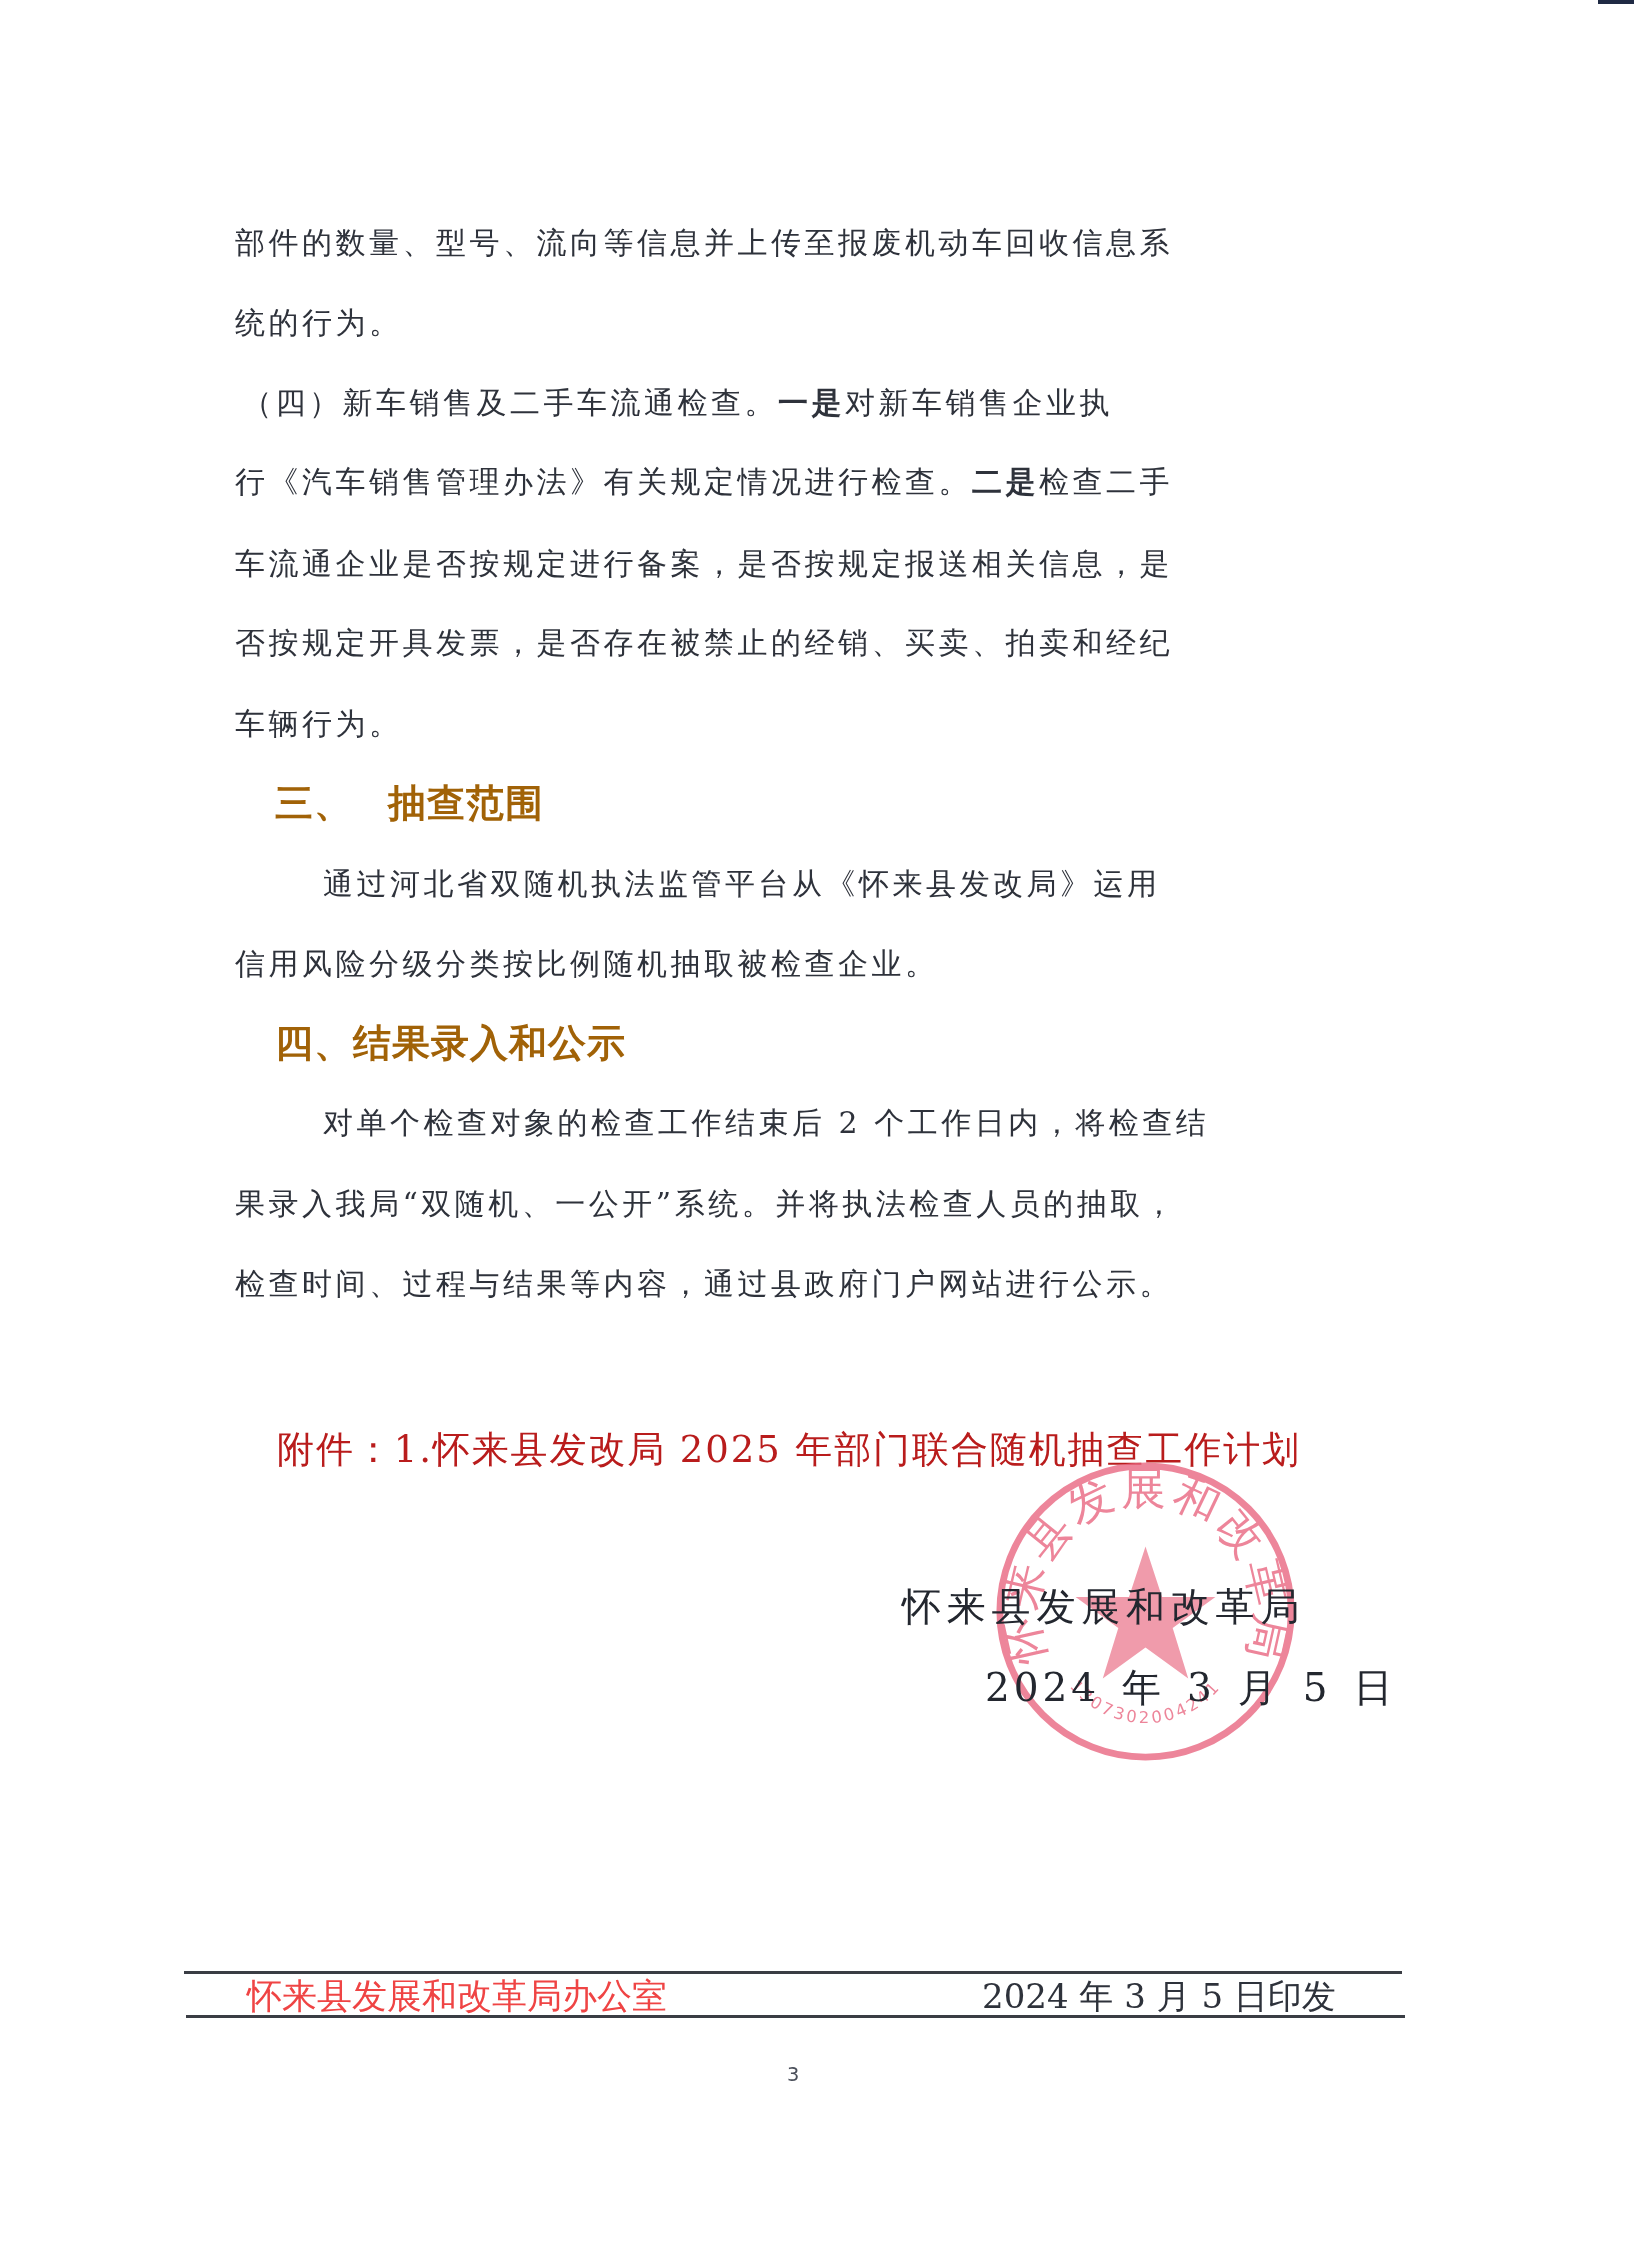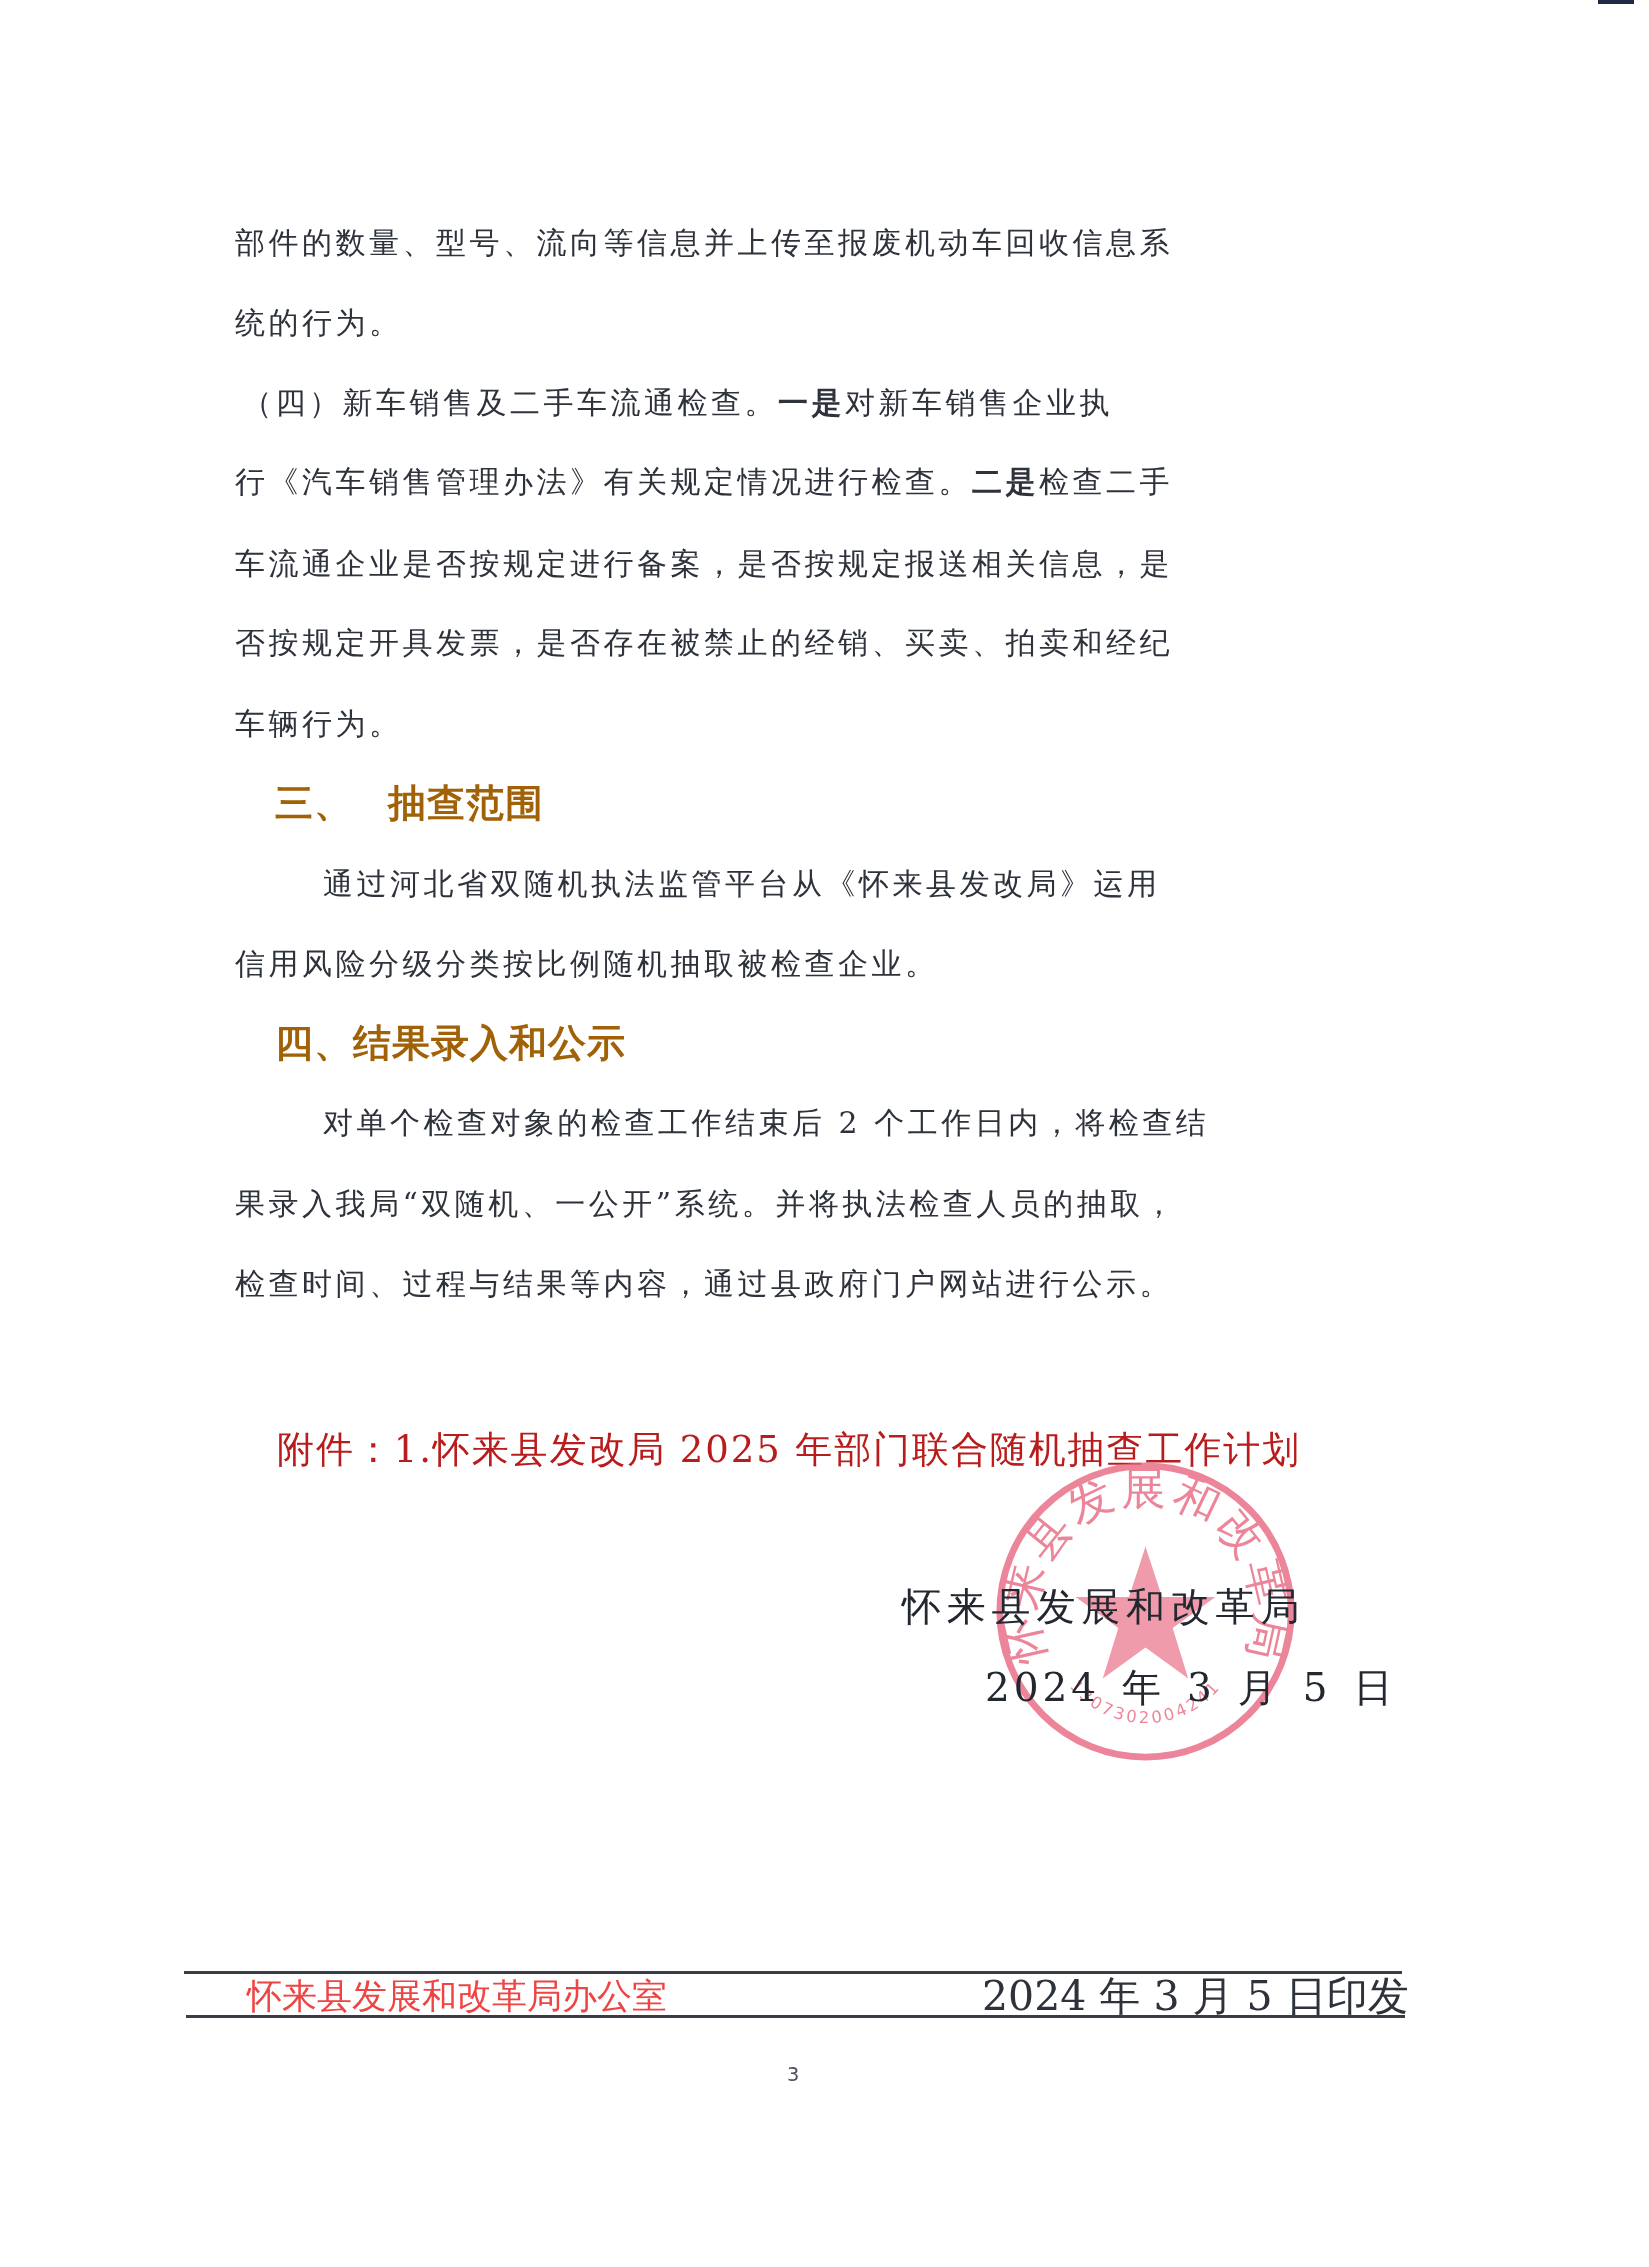--- a/index.html
+++ b/index.html
@@ -102,21 +102,21 @@
       font-size: 35px;
       line-height: 41px;
       letter-spacing: 0px;
       white-space: nowrap;
       color: #ef4444;
     }
     .footer-right {
       position: absolute;
       left: 982px;
       top: 1976px;
-      font-size: 41px;
+      font-size: 34px;
       line-height: 41px;
       letter-spacing: 0px;
       white-space: nowrap;
       color: #2e323b;
     }
     .page-number {
       position: absolute;
       left: 787px;
       top: 2063px;
       font-family: "DejaVu Sans", "Liberation Sans", sans-serif;

